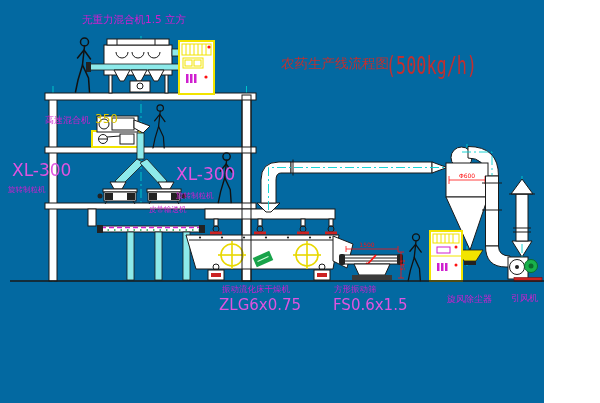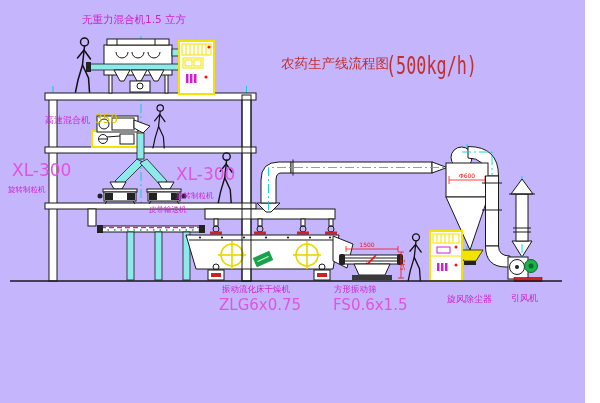--- a/index.html
+++ b/index.html
@@ -1,16 +1,16 @@
 <!DOCTYPE html>
 <html><head>
 <meta charset="utf-8">
 <style>
   html,body{margin:0;padding:0;background:#fff;}
-  #stage{position:relative;width:585px;height:403px;background:#c4b5fd;overflow:hidden;
+  #stage{position:relative;width:544px;height:403px;background:#0369a1;overflow:hidden;
          font-family:"DejaVu Sans",sans-serif;}
   svg{position:absolute;left:0;top:0;}
   .k  {stroke:#1a1a1a;fill:none;stroke-width:1;}
   .kf {stroke:#1a1a1a;fill:#ffffff;stroke-width:1;}
   .dk {fill:#222;stroke:none;}
   .cy {stroke:#1a1a1a;fill:#8deaea;stroke-width:0.8;}
   .cl {stroke:#00cfcf;stroke-width:0.9;fill:none;stroke-dasharray:9 3 2 3;}
   .yl {stroke:#f2e400;fill:none;stroke-width:1;}
   .ylb{stroke:#f2e400;fill:#ffffff;stroke-width:2;}
   .ylf{fill:#f2e400;stroke:#1a1a1a;stroke-width:0.8;}

